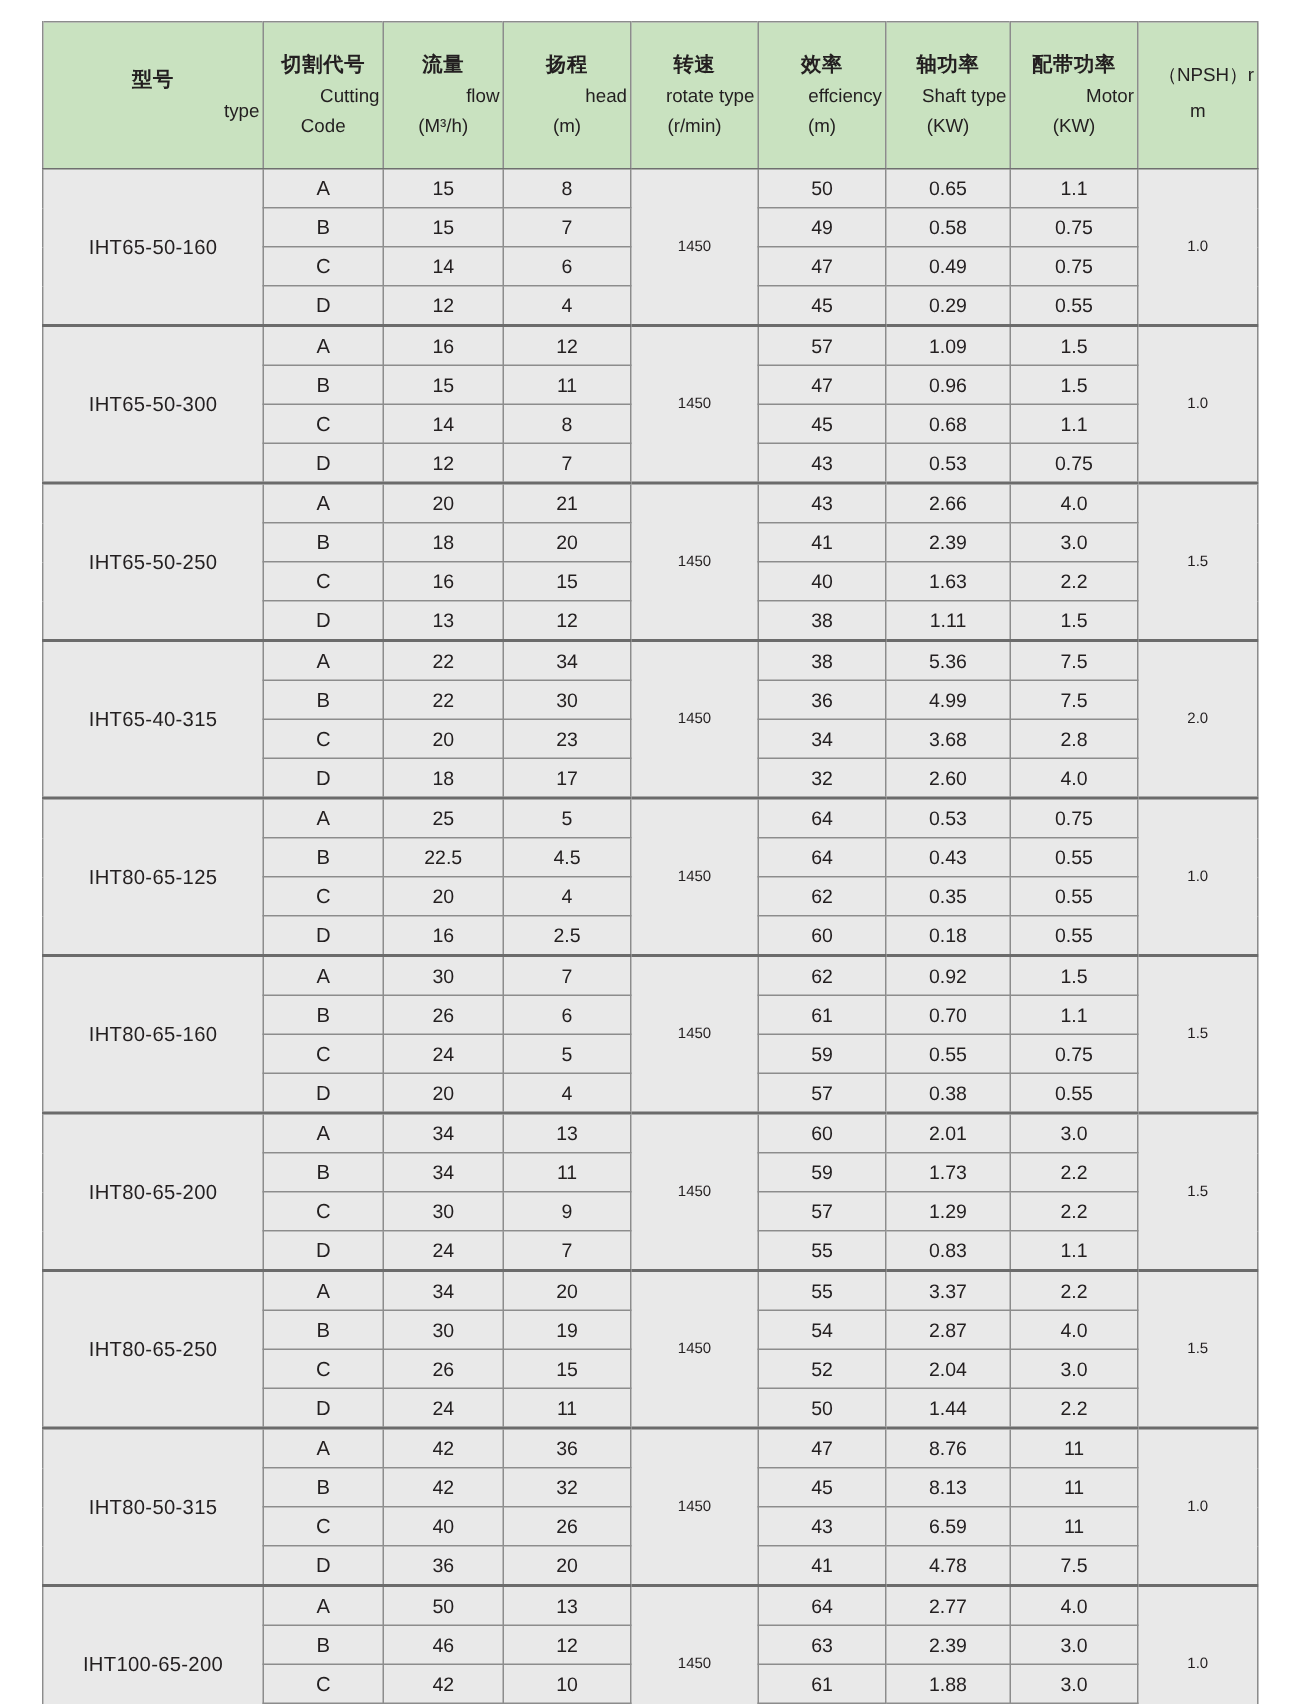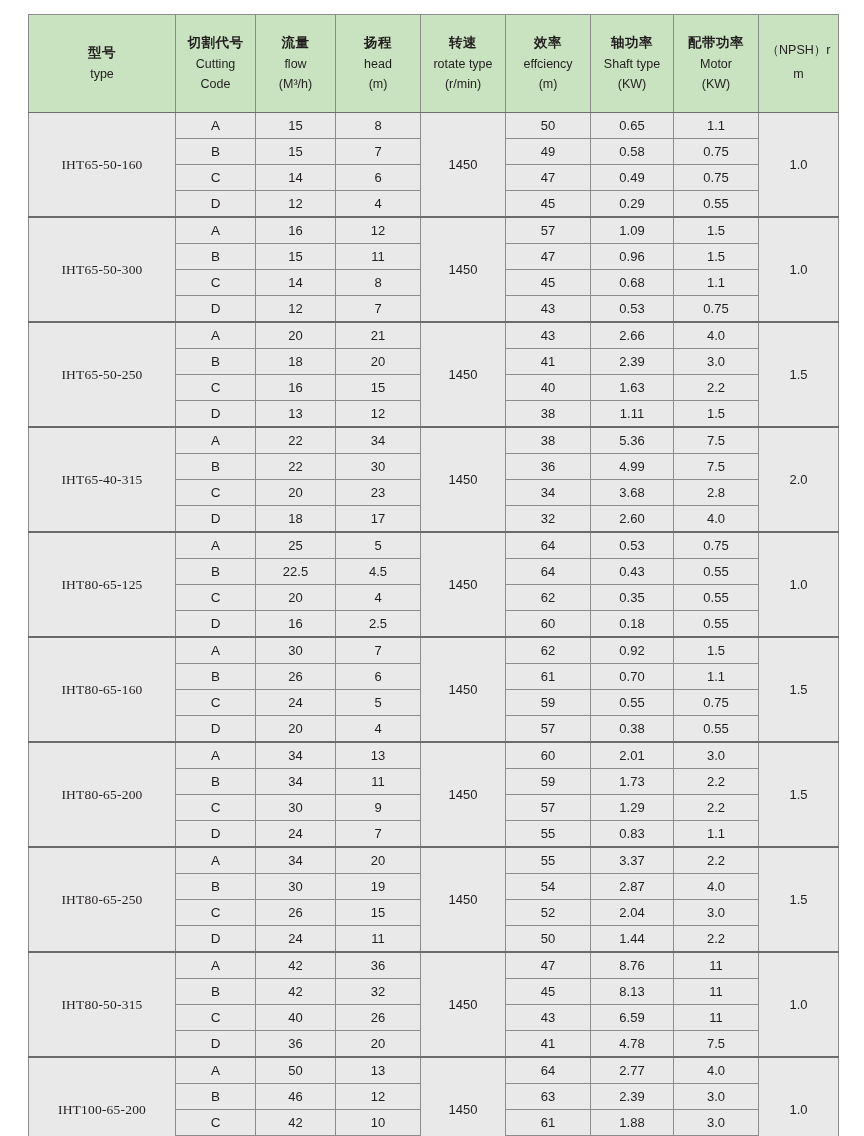--- a/index.html
+++ b/index.html
@@ -48,21 +48,21 @@
     line-height: 1.62;
     text-align: center;
     vertical-align: middle;
     height: 78px;
   }
   thead th .cn {
     font-size: 13.5px;
     font-weight: bold;
     letter-spacing: 0.5px;
   }
-  thead th .en { font-size: 12.5px; }
+  thead th .en { font-size: 12.5px; text-align: right; }
   thead th .un { font-size: 12.5px; }
   thead th.npsh-col { line-height: 1.9; }
 
   tbody td {
     background: #e9e9e9;
     text-align: center;
     vertical-align: middle;
     font-size: 13px;
     height: 25px;
     padding: 0 2px;
@@ -77,24 +77,23 @@
   tbody tr.group-start > td {
     border-top: 2px solid #6b6b6b;
   }
   tbody tr.group-start:first-child > td {
     border-top: none;
   }
 
   td.type-cell {
     font-size: 13.5px;
     letter-spacing: 0.2px;
-    font-family: Liberation Serif, serif;
   }
   td.speed-cell, td.npsh-cell {
-    font-size: 13px;
+    font-size: 10px;
   }
   td.code-cell { font-size: 13.5px; }
 
   
   tbody td.merge-cell { border-bottom: none; }
 </style>
 </head>
 <body>
 
 <div class="sheet">

